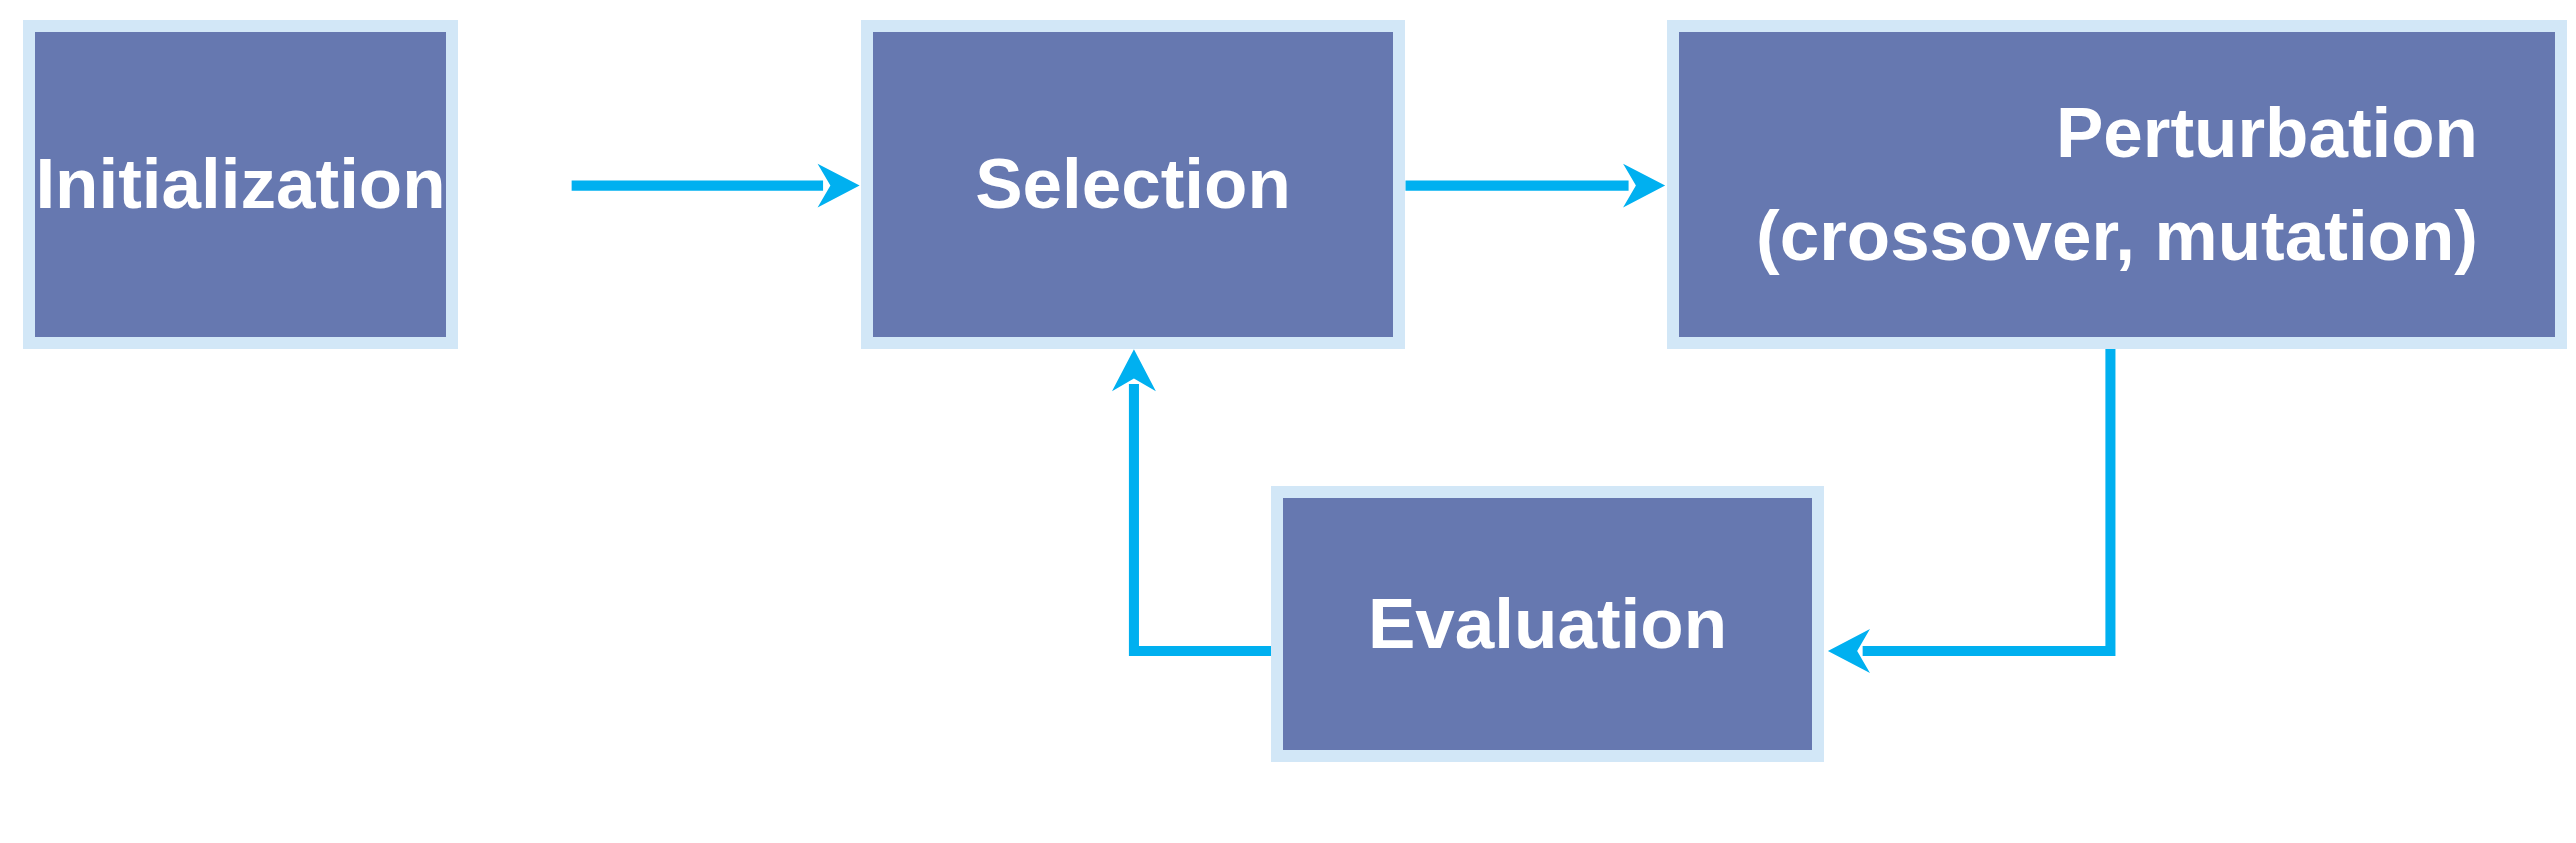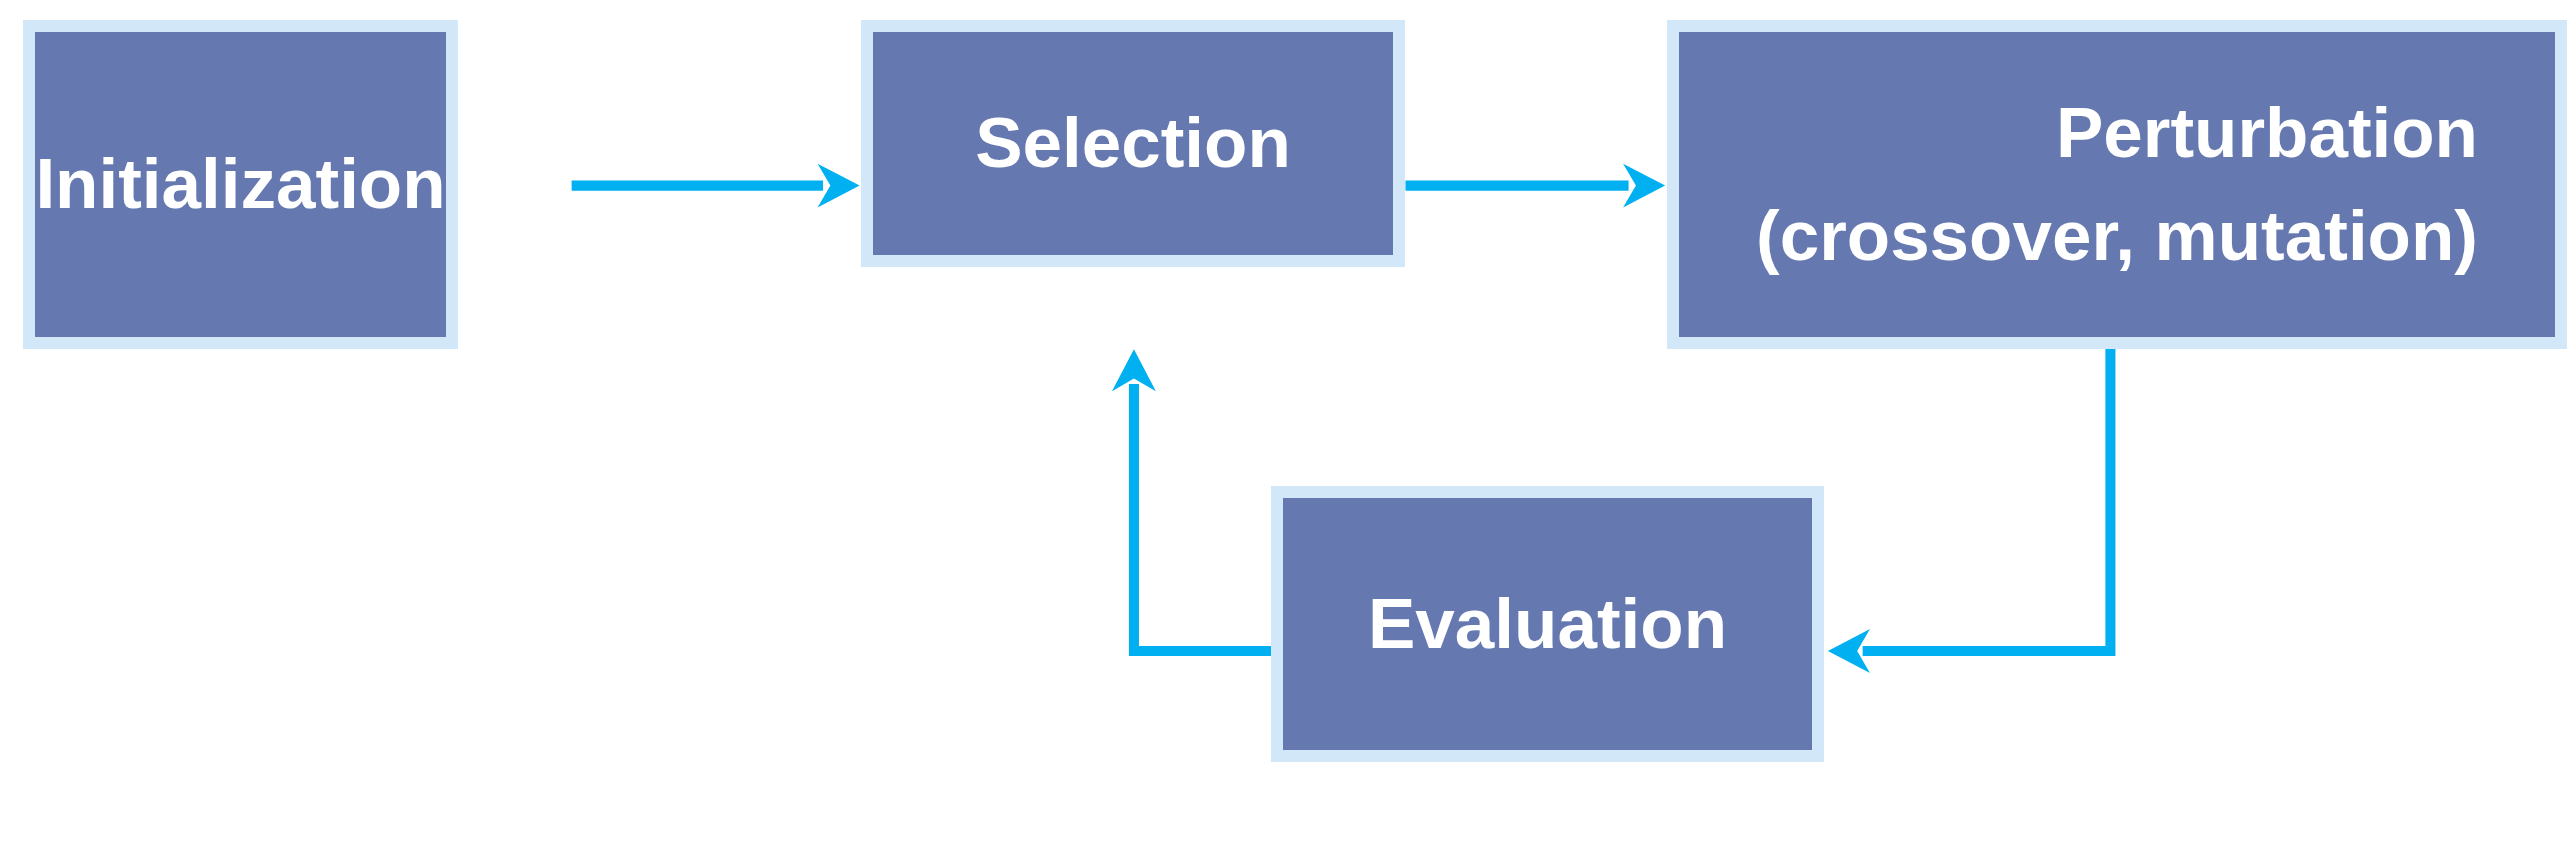--- a/index.html
+++ b/index.html
@@ -48,21 +48,21 @@
   }
   .node-label {
     color: var(--label-text);
     font-weight: bold;
     font-size: 71px;
     line-height: 1.45;
     white-space: pre-line;
     letter-spacing: 0px;
   }
   .node-initialization { left: 23px;   top: 20px;  width: 435px; height: 329px; }
-  .node-selection      { left: 861px;  top: 20px;  width: 544px; height: 247px; }
+  .node-selection      { left: 861px;  top: 20px;  width: 544px; height: 329px; }
   .node-perturbation   { left: 1667px; top: 20px;  width: 900px; height: 329px; text-align: right; }
   .node-evaluation     { left: 1271px; top: 486px; width: 553px; height: 276px; }
 </style>
 </head>
 <body>
 
 <div class="canvas">
 
   <svg class="arrows-layer" viewBox="0 0 2817 922" xmlns="http://www.w3.org/2000/svg">
 

